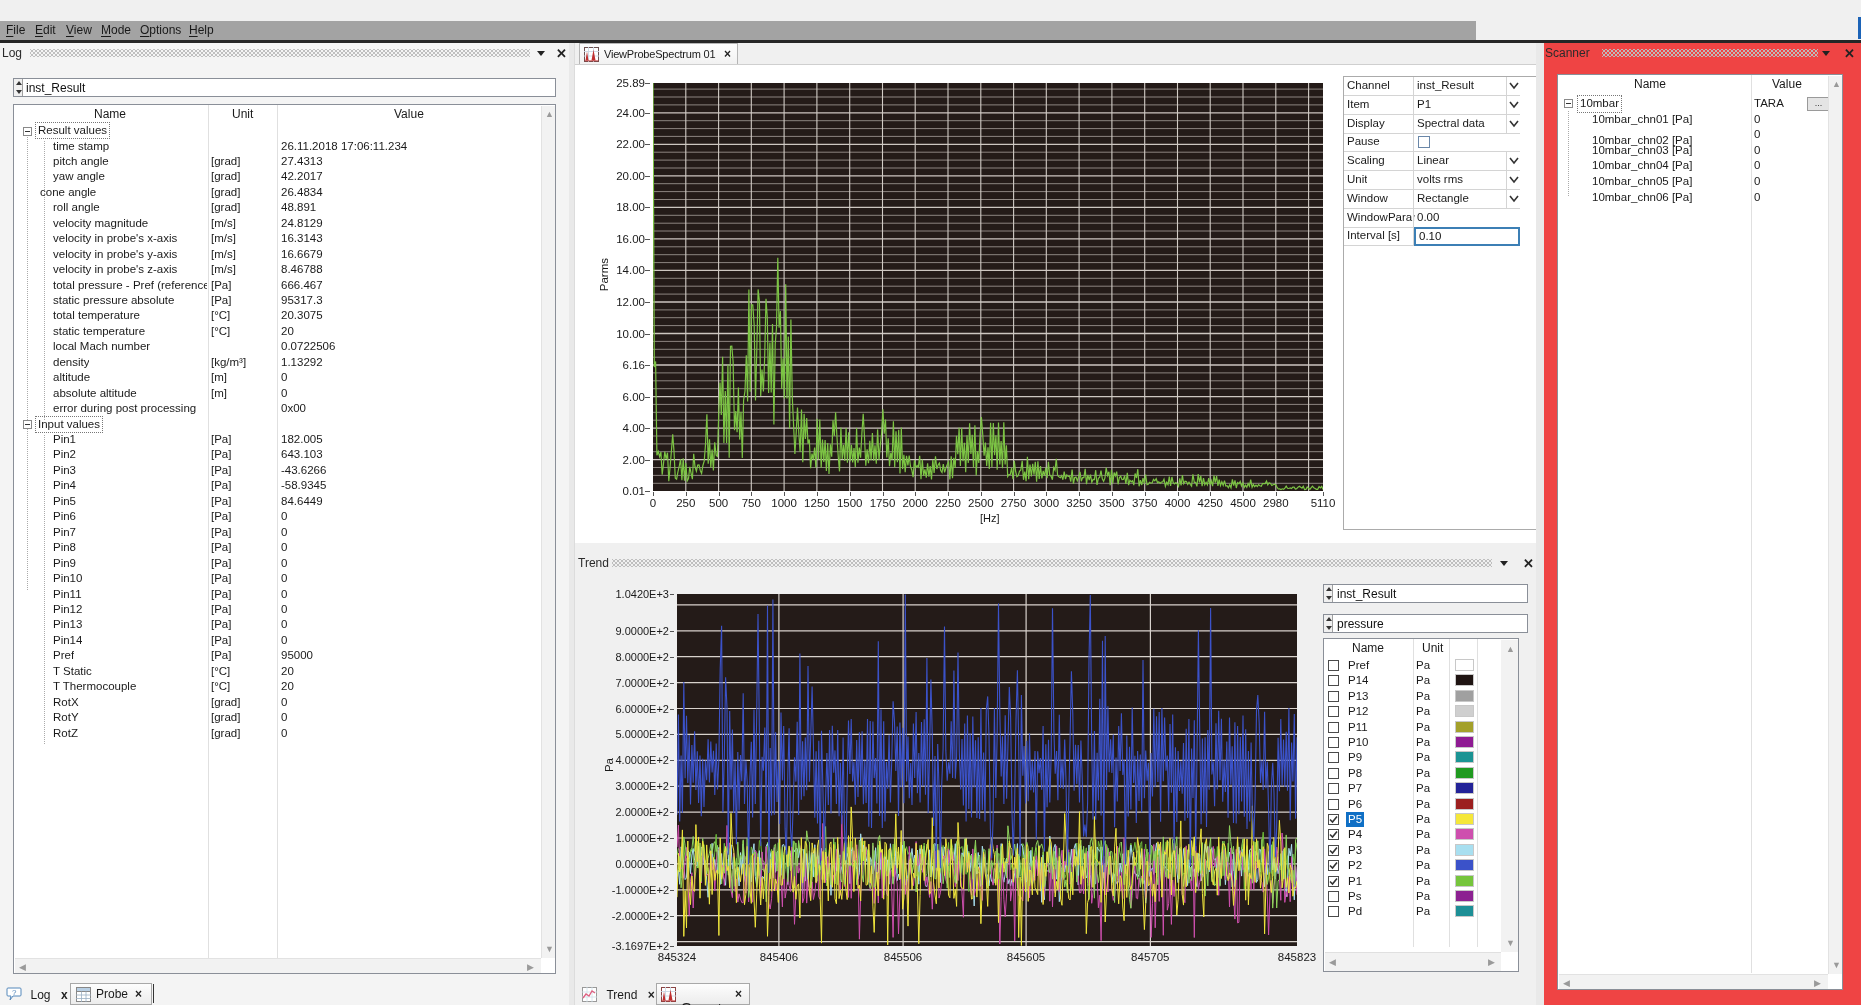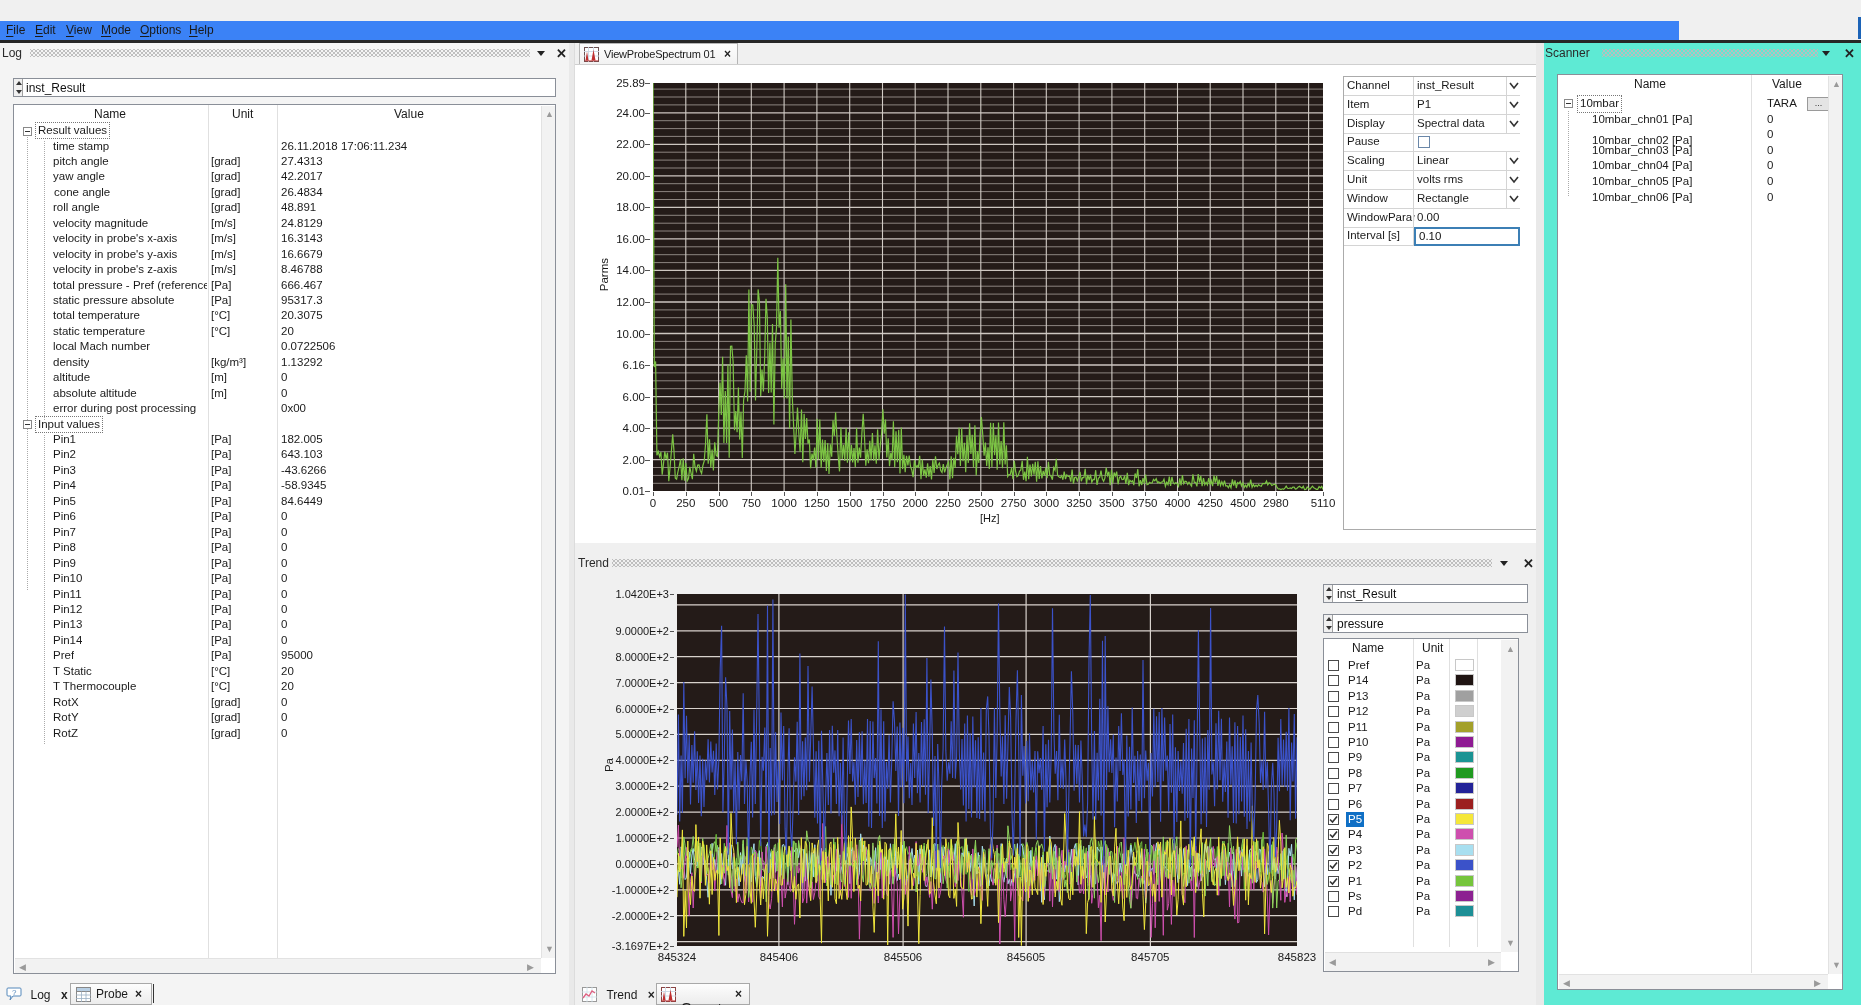--- a/index.html
+++ b/index.html
@@ -1,21 +1,21 @@
 <!DOCTYPE html>
 <html><head><meta charset="utf-8"><style>
 * { margin:0; padding:0; box-sizing:border-box; }
 html,body { width:1861px; height:1005px; overflow:hidden; background:#f0f0f0;
   font-family:"Liberation Sans", sans-serif; }
 #root { position:absolute; left:0; top:0; width:1861px; height:1005px; }
 .abs { position:absolute; }
 
 #titlebar { position:absolute; left:0; top:0; width:1861px; height:21px; background:#ffffff; }
 #title { position:absolute; left:23px; top:3px; font-size:12px; color:#adadad; }
-#menubar { position:absolute; left:0; top:21px; width:1679px; height:19px; background:#3b82f6; }
+#menubar { position:absolute; left:0; top:21px; width:1476px; height:19px; background:#a3a3a3; }
 .mi { position:absolute; top:2px; font-size:12px; color:#1a1a1a; }
 .mi u { text-decoration:underline; text-underline-offset:2px; }
 #menuline { position:absolute; left:0; top:40px; width:1861px; height:3px; background:#262626; }
 #bluebar { position:absolute; left:1858px; top:17px; width:3px; height:22px; background:#1c63b7; }
 .wbtn { position:absolute; top:0; color:#8f8f8f; }
 
 .phead { position:absolute; height:16px; font-size:12px; color:#2b2b2b; }
 .grip { position:absolute; top:4px; height:8px;
   background-image:radial-gradient(circle,#bdbdbd 0.7px,rgba(0,0,0,0) 0.9px),radial-gradient(circle,#bdbdbd 0.7px,rgba(0,0,0,0) 0.9px);
   background-size:4px 4px; background-position:0 0,2px 2px; }
@@ -76,27 +76,27 @@
 .lgchk { position:absolute; left:4px; width:11px; height:11px; border:1px solid #4a4a4a; background:#fff; }
 .lgchk svg { position:absolute; left:0px; top:0px; }
 .lgnm { position:absolute; left:22px; font-size:11.5px; color:#1a1a1a; line-height:15.4px; padding:0 2px; }
 .lgsel { background:#0f6fc5; color:#fff; }
 .lgpa { position:absolute; left:92px; font-size:11.5px; color:#1a1a1a; line-height:15.4px; }
 .lgsw { position:absolute; left:131px; width:19px; height:12px; border:1px solid #c8c8c8; }
 .lgline { position:absolute; top:0; width:1px; height:308px; background:#e0e0e0; }
 #legvsb { position:absolute; left:177px; top:1px; width:17px; height:312px; background:#f2f2f2; }
 #leghsb { position:absolute; left:1px; top:313px; width:176px; height:19px; background:#f2f2f2; border-top:1px solid #e0e0e0; }
 
-#scanner { position:absolute; left:1536px; top:43px; width:325px; height:962px; background:#5eead4; }
+#scanner { position:absolute; left:1536px; top:43px; width:325px; height:962px; background:#ef4444; }
 #scansplit { position:absolute; left:0; top:0; width:8px; height:962px; background:#e9e9e9; }
 #scantable { position:absolute; left:21px; top:31px; width:286px; height:916px; background:#fff; border:1px solid #8a8f98; }
 #scantable .hdr { position:absolute; top:2px; font-size:12px; color:#1a1a1a; }
 .scnm,.scnm0 { position:absolute; font-size:11.5px; color:#1a1a1a; white-space:nowrap; line-height:15.6px; }
 .scnm0 { outline:1px dotted #777; padding:0 2px; }
-.scval { position:absolute; left:196px; font-size:11.5px; color:#1a1a1a; line-height:15.6px;margin-left:13px; }
+.scval { position:absolute; left:196px; font-size:11.5px; color:#1a1a1a; line-height:15.6px; }
 .scbtn { position:absolute; left:249px; width:23px; height:14px; background:#e4e4e4; border:1px solid #9a9a9a; font-size:9px; color:#333; text-align:center; line-height:10px; }
 #scanvsb { position:absolute; left:270px; top:1px; width:14px; height:898px; background:#f2f2f2; border-left:1px solid #e2e2e2; }
 #scanhsb { position:absolute; left:1px; top:899px; width:269px; height:15px; background:#f2f2f2; border-top:1px solid #e2e2e2; }
 .rot { writing-mode:vertical-rl; transform:rotate(180deg); font-size:11.5px; color:#1a1a1a; }
 
 .btab { position:absolute; font-size:12px; color:#1a1a1a; }
 .btabsel { background:linear-gradient(#fdfdfd,#ececec); border:1px solid #a8a8a8; }
 </style></head><body>
 <div id="root">
 
@@ -134,21 +134,21 @@
         </div>
         <span class="lvl0nm" style="left:22px;top:18.0px">Result values</span>
 <span class="nm" style="left:39px;top:33.5px">time stamp</span>
         <span class="vl" style="top:33.5px">26.11.2018 17:06:11.234</span>
 <span class="nm" style="left:39px;top:48.9px">pitch angle</span>
         <span class="un" style="top:48.9px">[grad]</span>
         <span class="vl" style="top:48.9px">27.4313</span>
 <span class="nm" style="left:39px;top:64.3px">yaw angle</span>
         <span class="un" style="top:64.3px">[grad]</span>
         <span class="vl" style="top:64.3px">42.2017</span>
-<span class="nm" style="left:40px;top:79.8px">cone angle</span>
+<span class="nm" style="left:26px;top:79.8px">cone angle</span>
         <span class="un" style="top:79.8px">[grad]</span>
         <span class="vl" style="top:79.8px">26.4834</span>
 <span class="nm" style="left:39px;top:95.2px">roll angle</span>
         <span class="un" style="top:95.2px">[grad]</span>
         <span class="vl" style="top:95.2px">48.891</span>
 <span class="nm" style="left:39px;top:110.7px">velocity magnitude</span>
         <span class="un" style="top:110.7px">[m/s]</span>
         <span class="vl" style="top:110.7px">24.8129</span>
 <span class="nm" style="left:39px;top:126.1px">velocity in probe's x-axis</span>
         <span class="un" style="top:126.1px">[m/s]</span>

